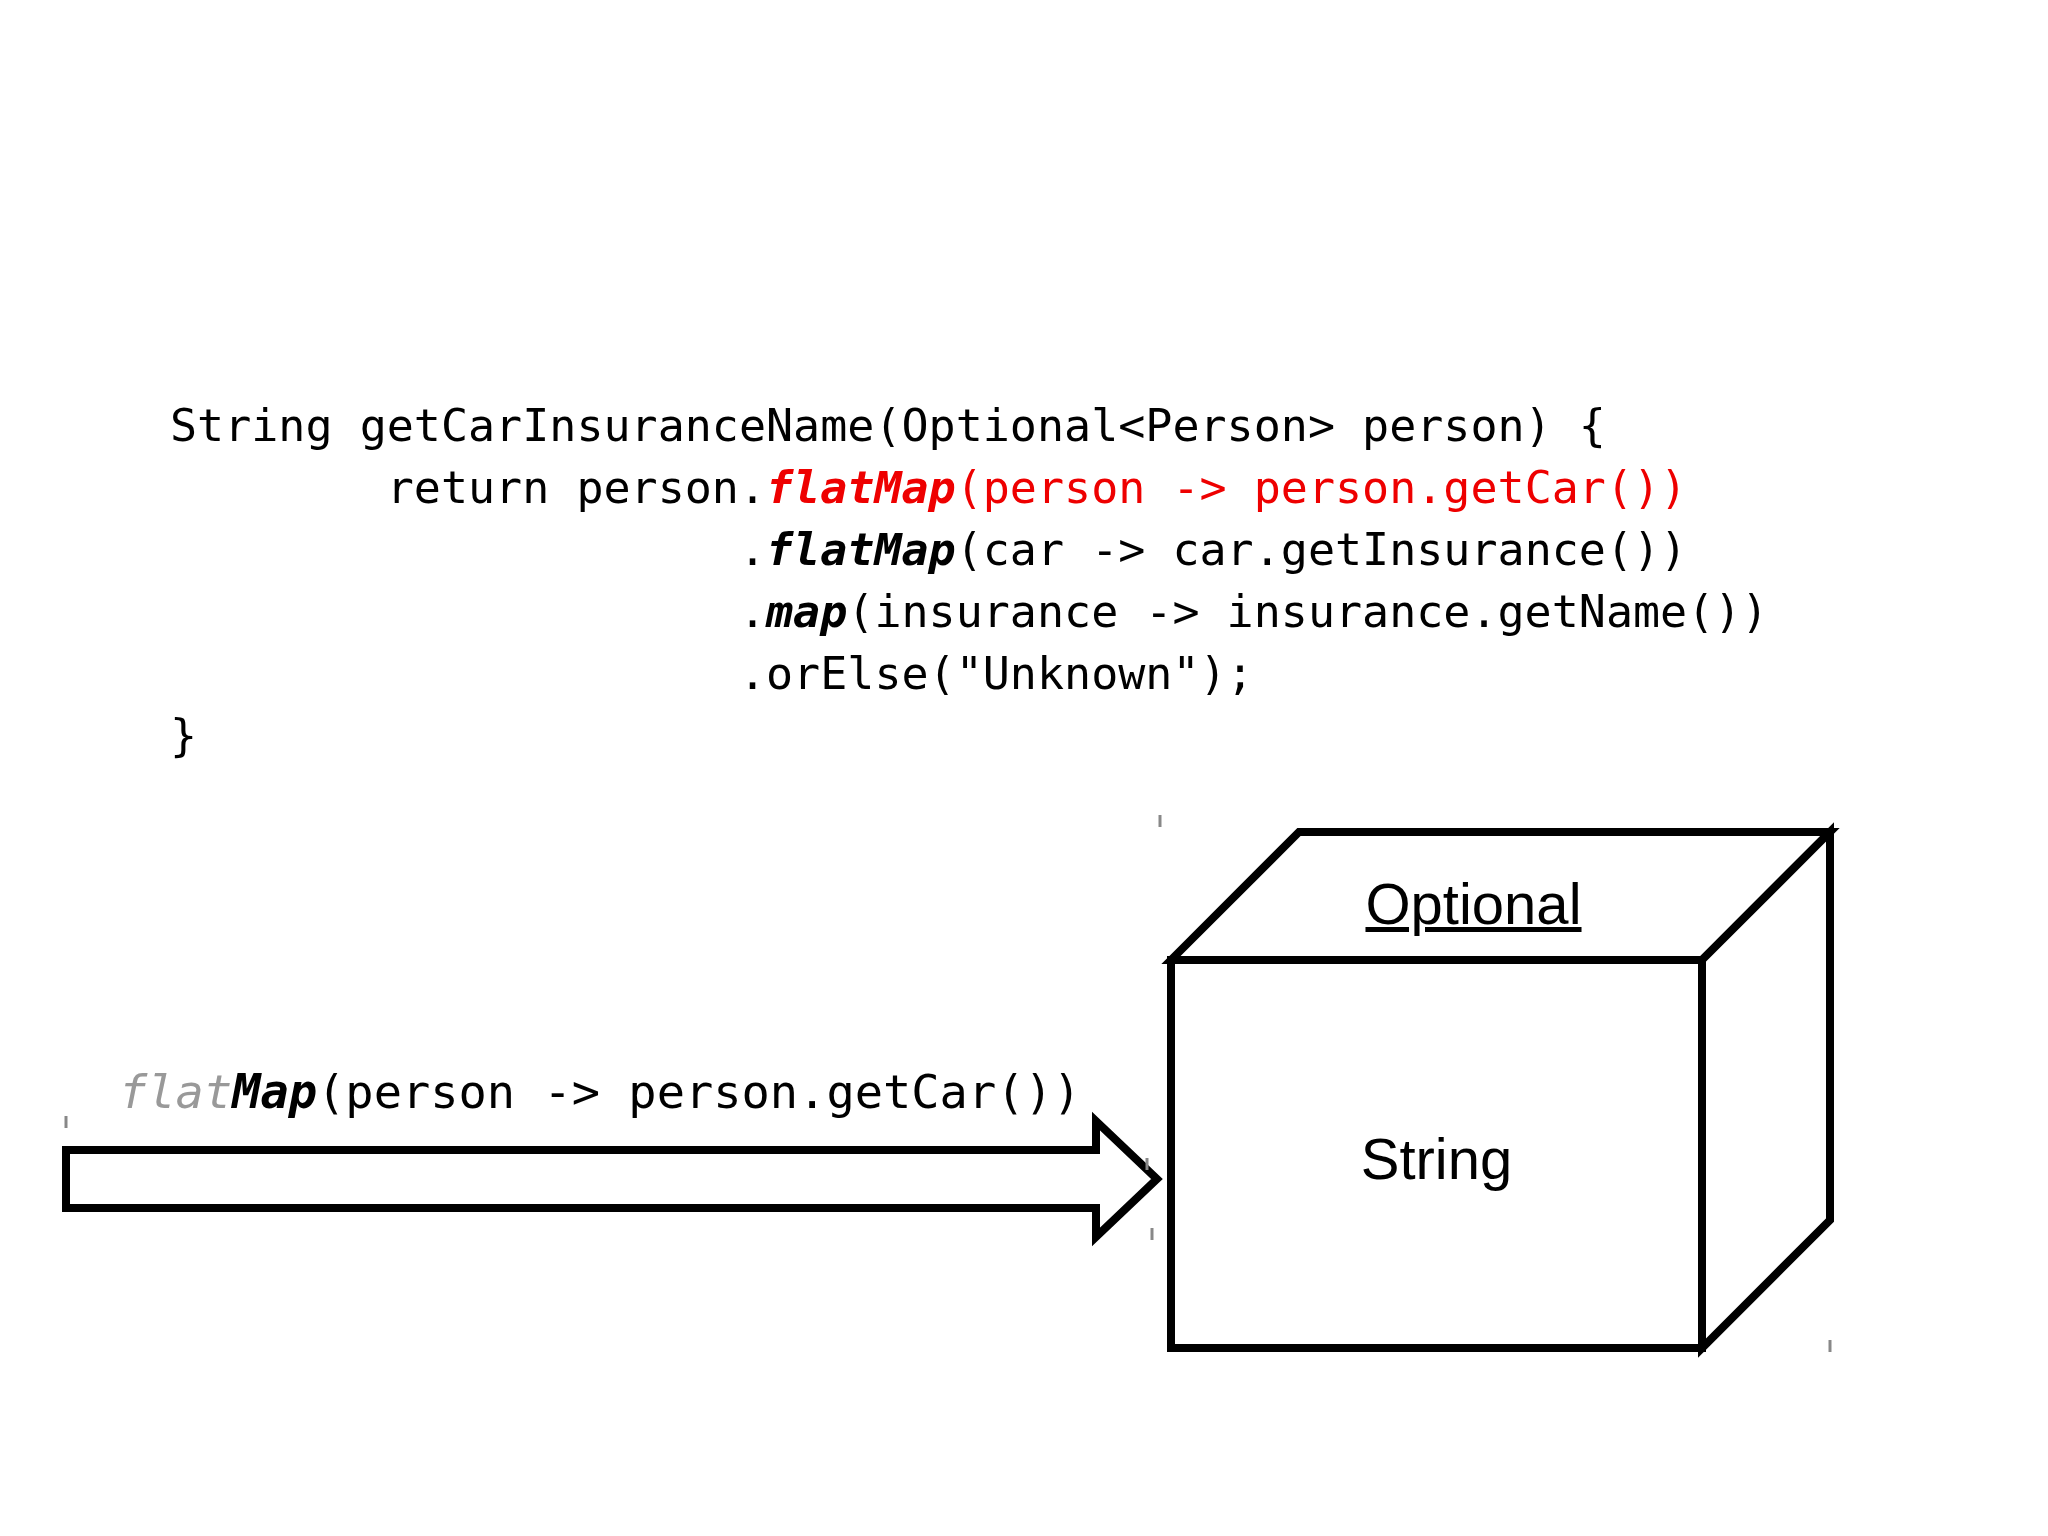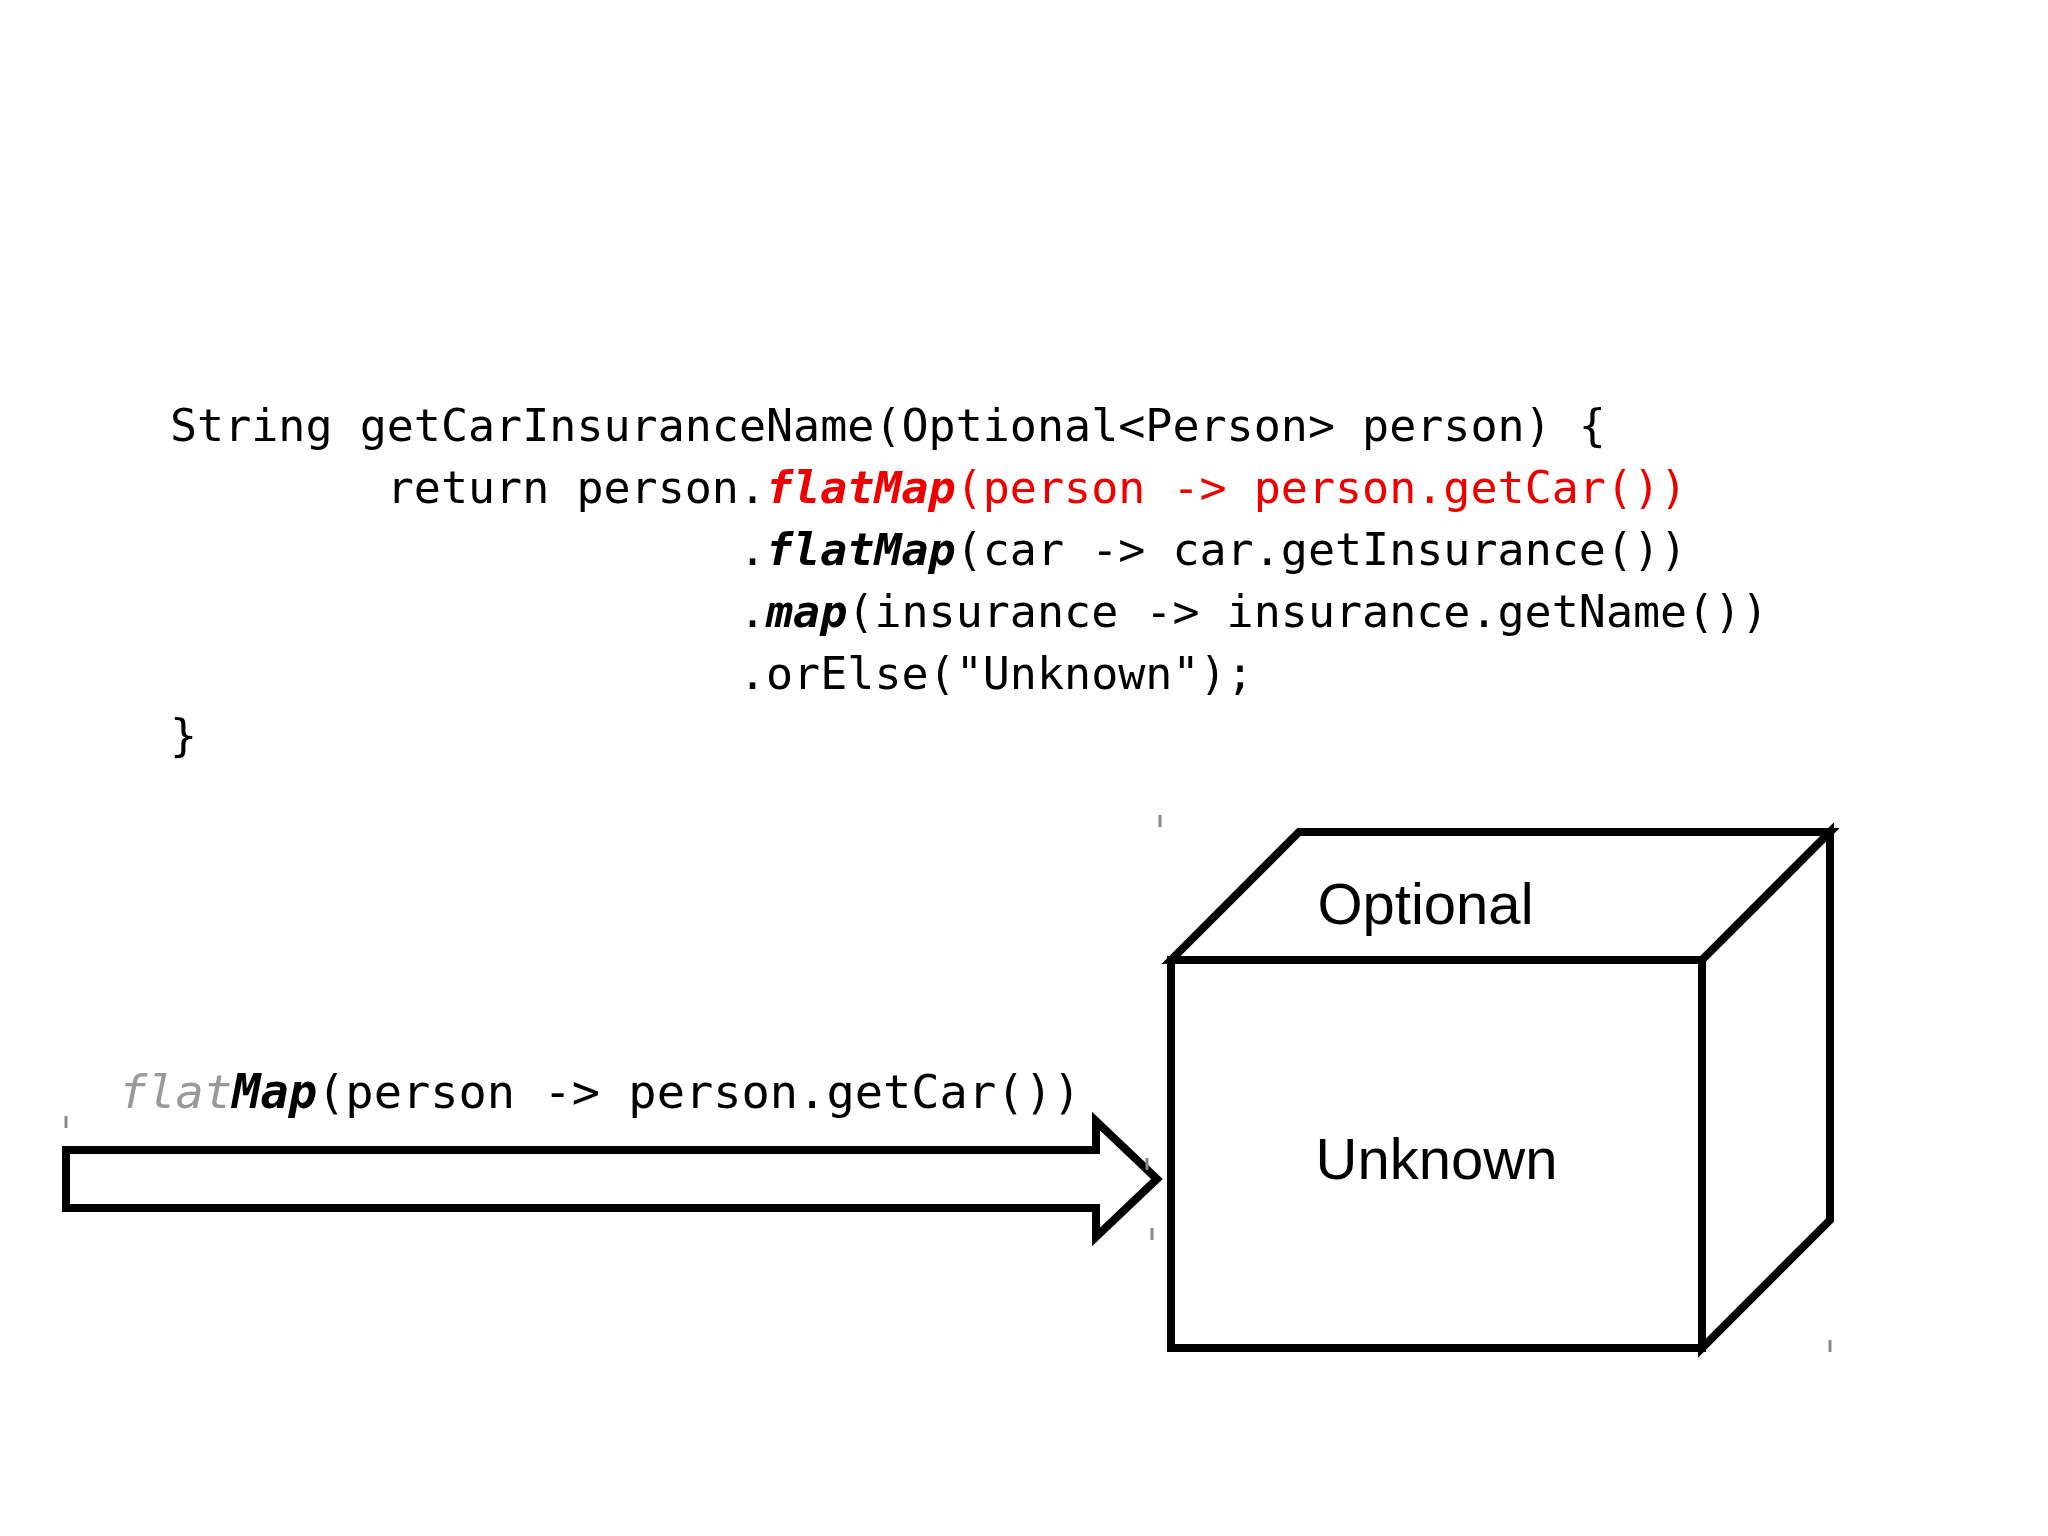--- a/index.html
+++ b/index.html
@@ -46,21 +46,21 @@
   .seg-red-bold-italic{color:#ee0000;font-weight:bold;font-style:italic;}
   .seg-gray-italic{color:#999999;font-style:italic;}
   .diagram-svg{position:absolute;left:0;top:0;}
   .box-label{
     position:absolute;
     text-align:center;
     font-family:"Liberation Sans",sans-serif;
     font-size:58px;line-height:62px;
     color:#000;
   }
-  .label-optional{left:1160px;top:873px;width:531px;}
+  .label-optional{left:1208px;top:873px;width:531px;text-decoration:underline;}
   .label-person{left:1171px;top:1128px;width:531px;}
 </style>
 </head>
 <body>
 
 <div class="slide">
 
 
   <pre class="code"><div><span class="seg-plain">String getCarInsuranceName(Optional&lt;Person&gt; person) {</span></div><div><span class="seg-plain">        return person.</span><span class="seg-red-bold-italic">flatMap</span><span class="seg-red">(person -&gt; person.getCar())</span></div><div><span class="seg-plain">                     .</span><span class="seg-bold-italic">flatMap</span><span class="seg-plain">(car -&gt; car.getInsurance())</span></div><div><span class="seg-plain">                     .</span><span class="seg-bold-italic">map</span><span class="seg-plain">(insurance -&gt; insurance.getName())</span></div><div><span class="seg-plain">                     .orElse("Unknown");</span></div><div><span class="seg-plain">}</span></div></pre>
 
@@ -77,15 +77,15 @@
     <polygon points="1171,960 1702,960 1702,1348 1171,1348" fill="#ffffff" stroke="#000000" stroke-width="8" stroke-linejoin="miter"></polygon>
 
     <line x1="1160" y1="815" x2="1160" y2="827" stroke="#888888" stroke-width="3"></line>
     <line x1="66" y1="1116" x2="66" y2="1128" stroke="#888888" stroke-width="3"></line>
     <line x1="1152" y1="1228" x2="1152" y2="1240" stroke="#888888" stroke-width="3"></line>
     <line x1="1830" y1="1340" x2="1830" y2="1352" stroke="#888888" stroke-width="3"></line>
     <line x1="1147" y1="1158" x2="1147" y2="1170" stroke="#888888" stroke-width="3"></line>
   </svg>
 
   <div class="box-label label-optional">Optional</div>
-  <div class="box-label label-person">Unknown</div>
+  <div class="box-label label-person">String</div>
 
 </div>
 
 </body></html>

